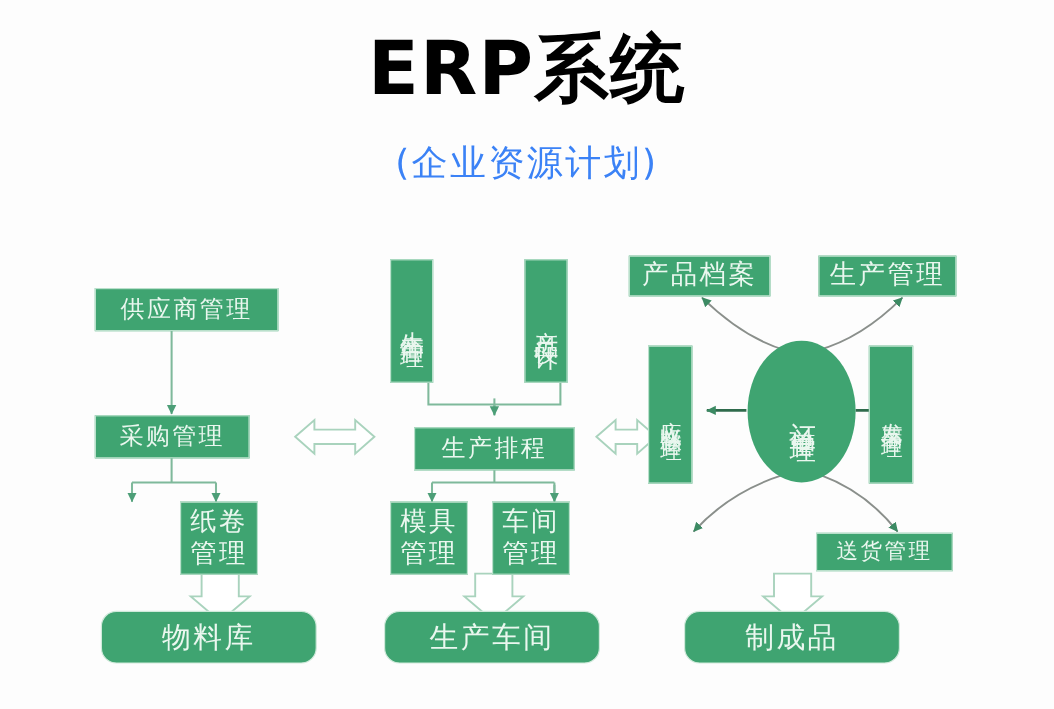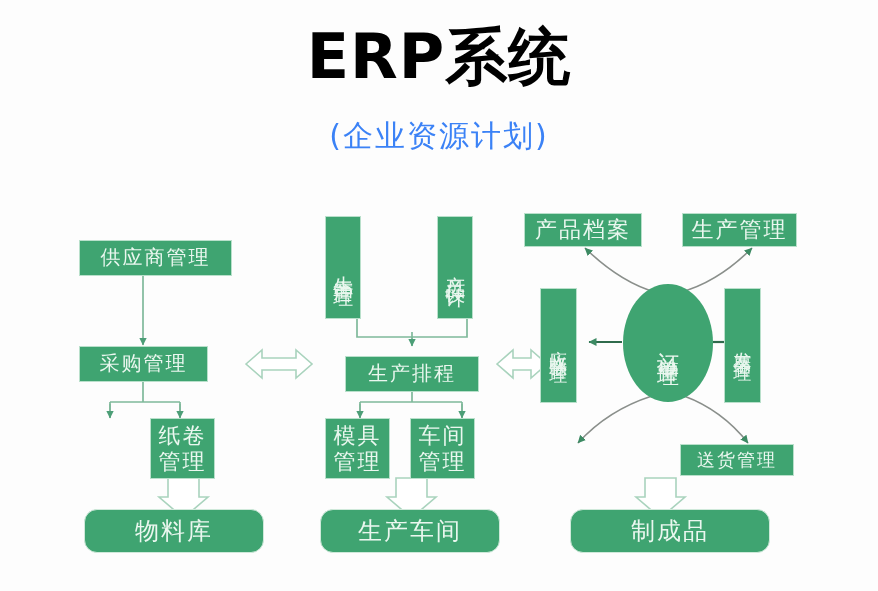--- a/index.html
+++ b/index.html
@@ -162,15 +162,15 @@
 
   <div class="node vertical t18" style="left:540px; top:288px; width:37px; height:115px;">应收款管理</div>
 
   <div class="node ellipse vertical t19" style="left:623px; top:284px; width:90px; height:118px;">订单管理</div>
 
   <div class="node vertical t18" style="left:724px; top:288px; width:37px; height:115px;">发票管理</div>
 
 
   <div class="node t18" style="left:680px; top:444px; width:114px; height:32px;">送货管理</div>
 
-  <div class="node rounded t24" style="left:570px; top:509px; width:200px; height:44px;">制成品</div>
+  <div class="node rounded t24" style="left:570px; top:509px; width:180px; height:44px;">制成品</div>
 
 </div>
 
 </body></html>

